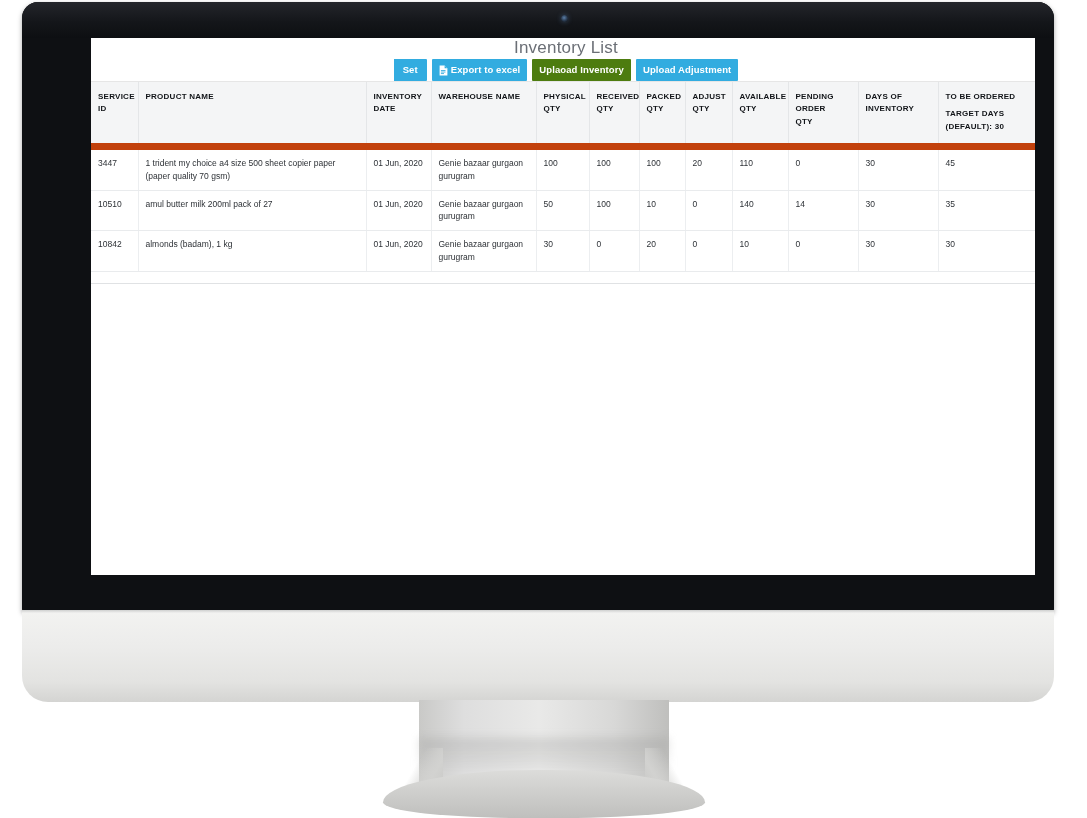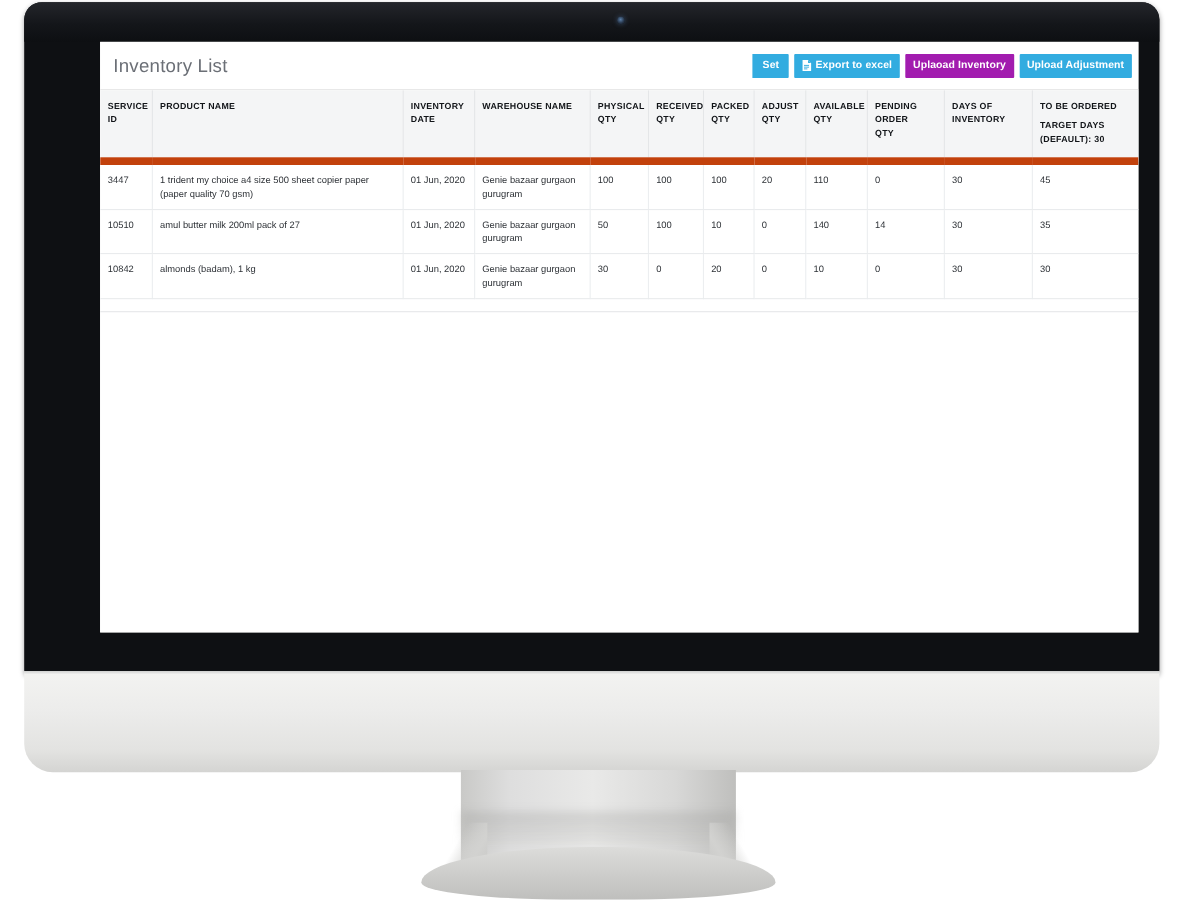--- a/index.html
+++ b/index.html
@@ -135,20 +135,21 @@
   }
 
   #topbar {
     height: 44px;
     display: flex;
     align-items: center;
     justify-content: space-between;
     padding: 0 6px 0 12px;
     border-bottom: 1px solid #e6e6e6;
     box-sizing: border-box;
+    flex-direction: column;
   }
   #page-title {
     font-size: 17px;
     color: #6b6f76;
     font-weight: 400;
     letter-spacing: 0.2px;
     white-space: nowrap;
   }
   #toolbar {
     display: flex;
@@ -298,21 +299,21 @@
                   <path d="M0.6 0.5H5.6L8.4 3.3V10.5H0.6V0.5Z" fill="#ffffff"></path>
                   <path d="M5.6 0.5V3.3H8.4" fill="#32ace0"></path>
                   <rect x="1.9" y="5.0" width="4.6" height="0.85" fill="#32ace0"></rect>
                   <rect x="1.9" y="6.6" width="4.6" height="0.85" fill="#32ace0"></rect>
                   <rect x="1.9" y="8.2" width="3.1" height="0.85" fill="#32ace0"></rect>
                 </svg>
               </span>
               <span>Export to excel</span>
             </button>
 
-            <button class="btn" style="background: #a21caf;">Uplaoad Inventory</button>
+            <button class="btn" style="background: #4d7c0f;">Uplaoad Inventory</button>
 
             <button class="btn" style="background: rgb(50, 172, 224);">Upload Adjustment</button>
           </div>
         </div>
 
         <div id="table-wrap">
           <table id="inventory-table">
             <colgroup>
               <col class="c-service">
                 <col class="c-product">

